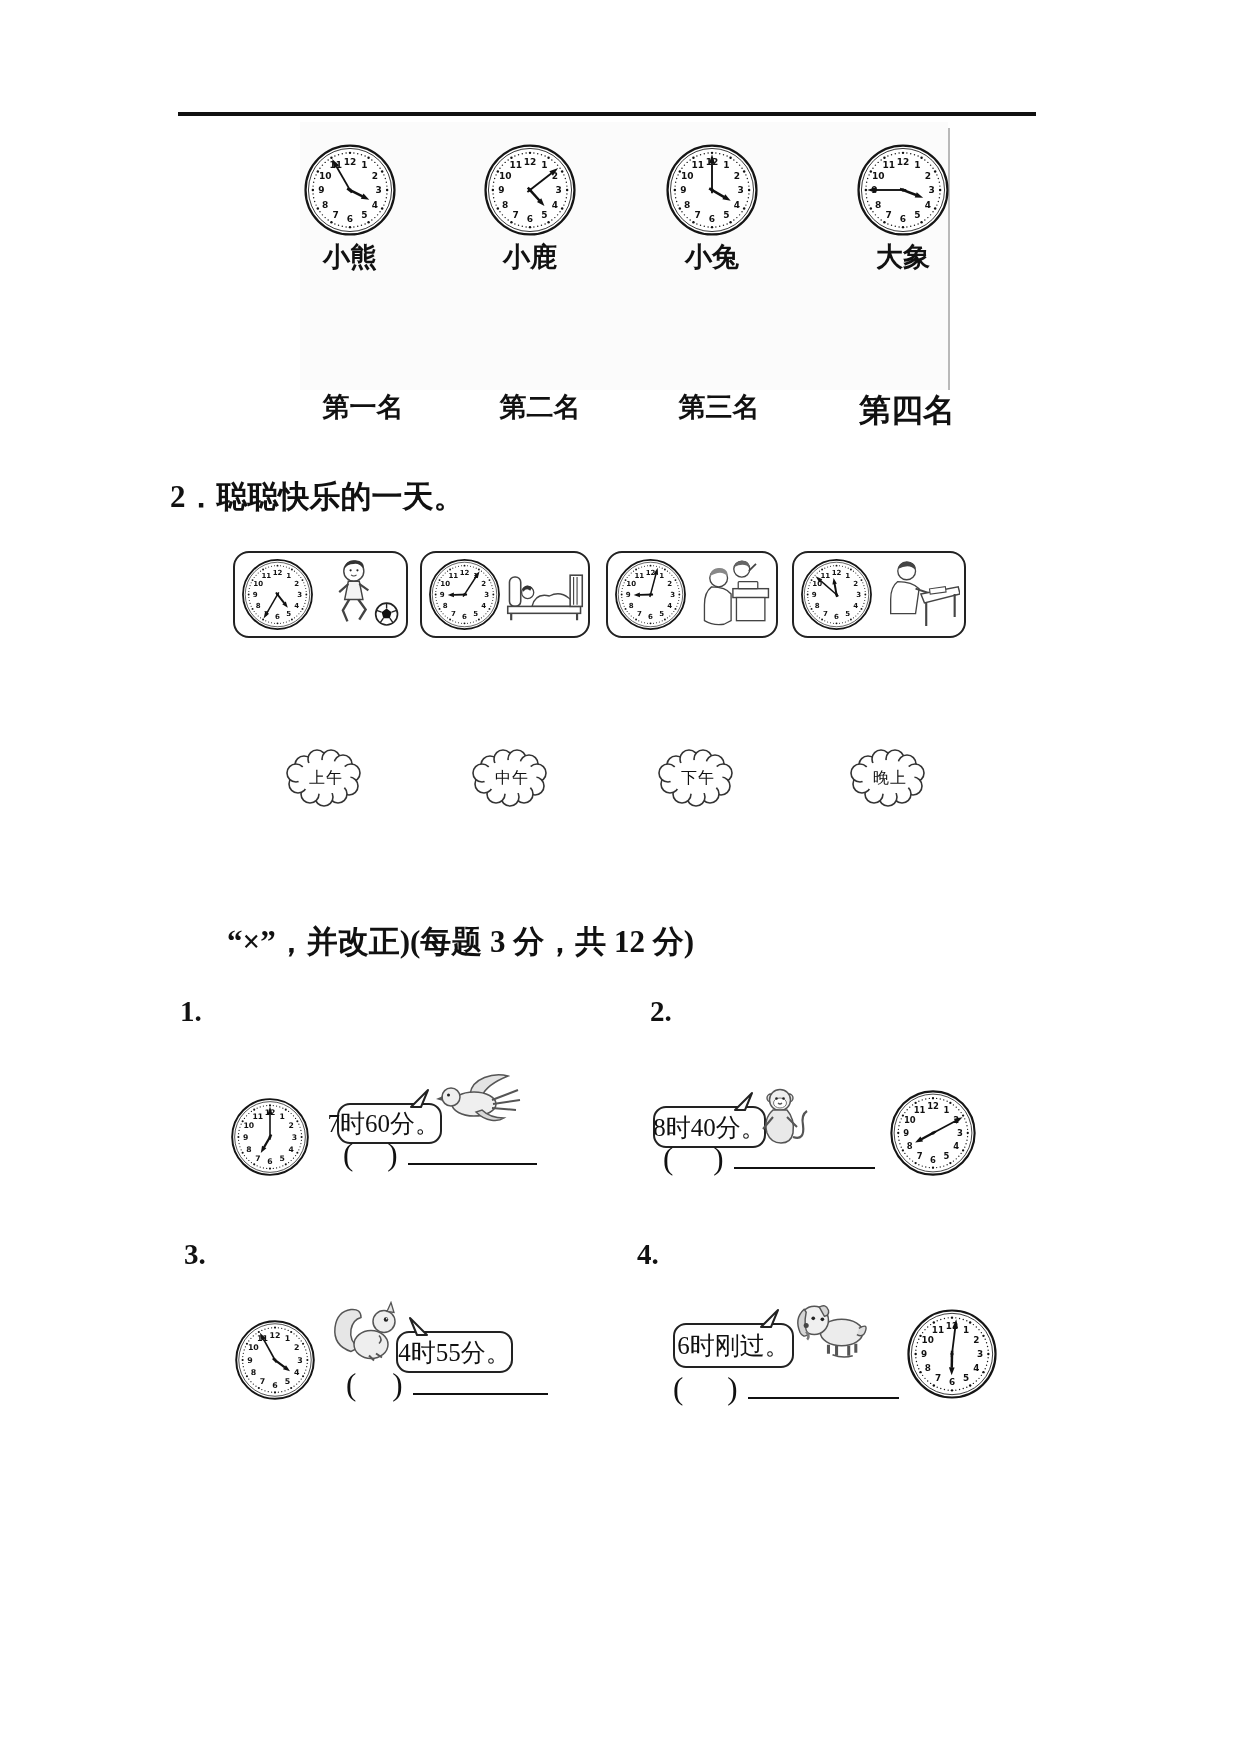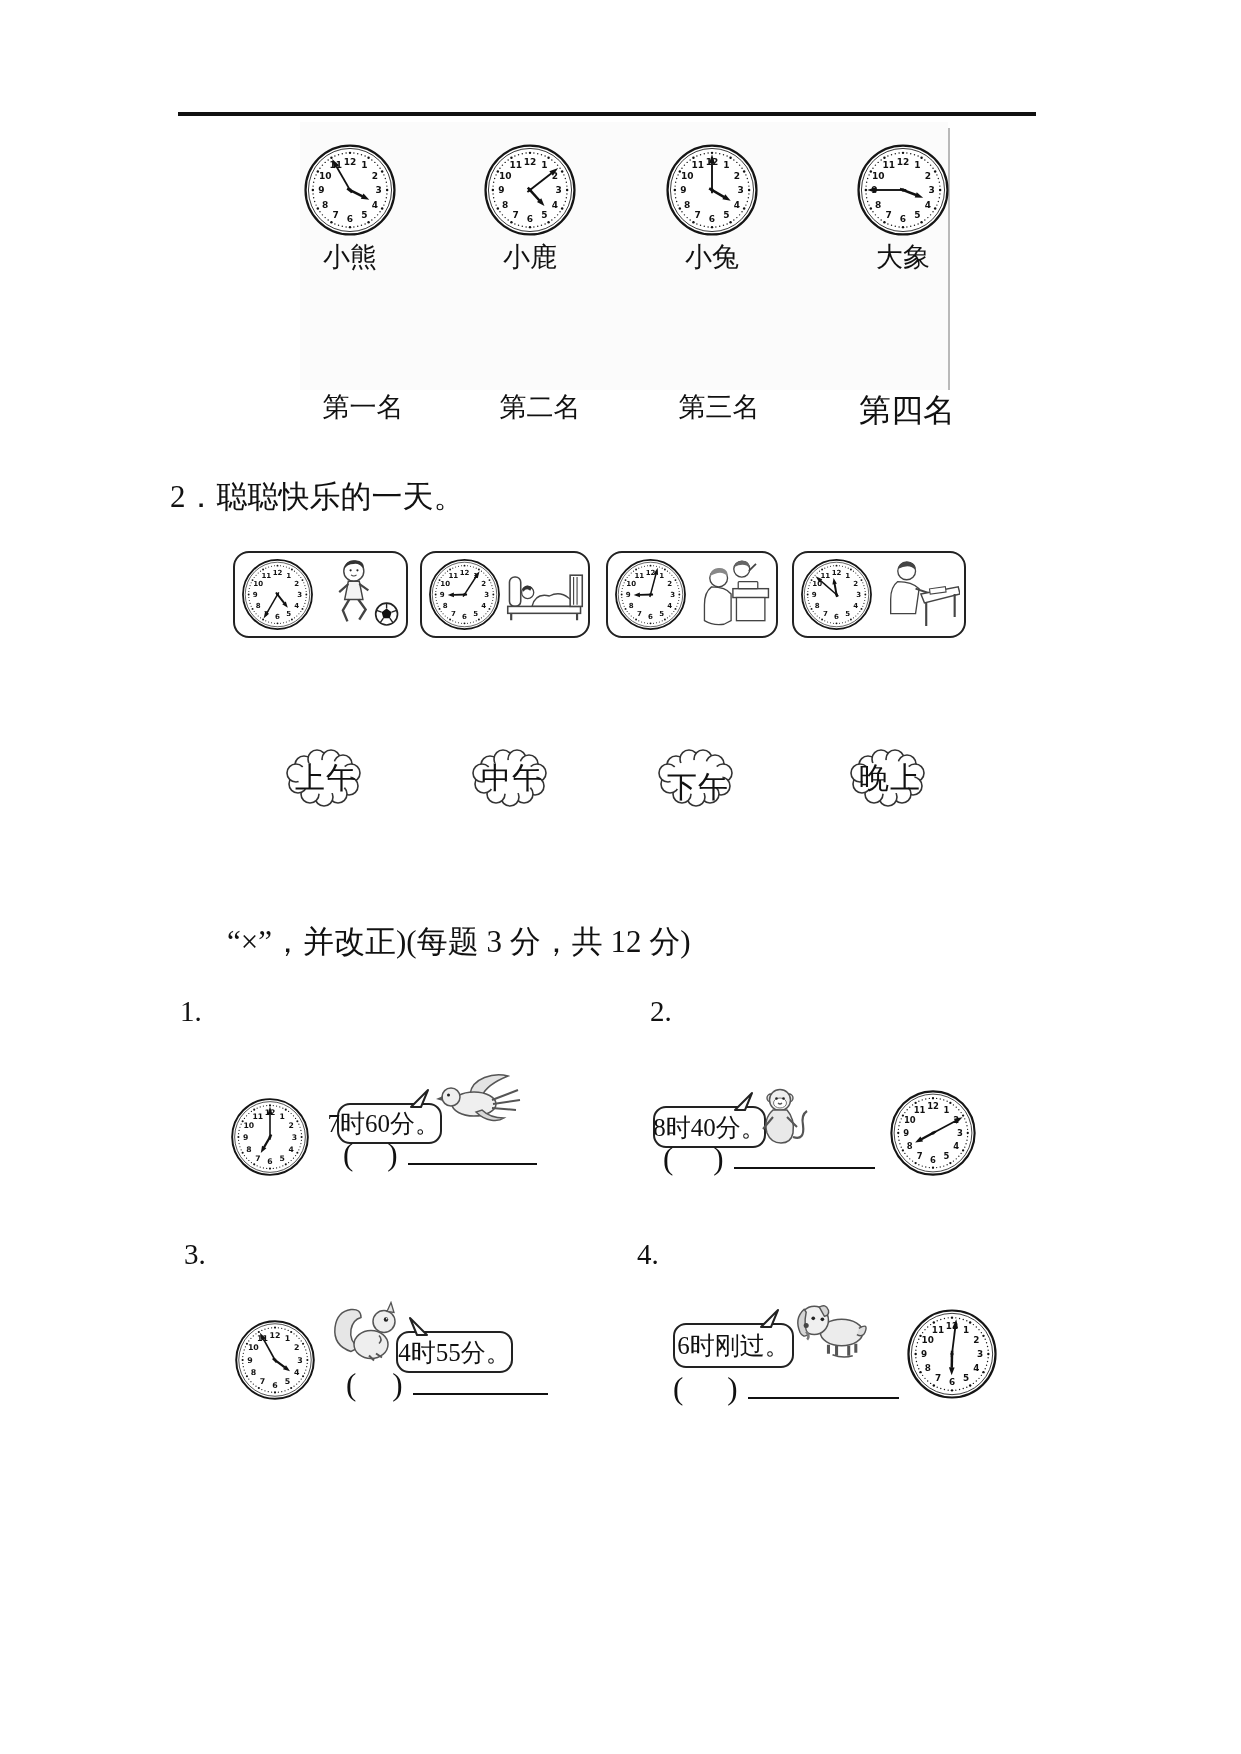--- a/index.html
+++ b/index.html
@@ -1,29 +1,29 @@
 <!DOCTYPE html>
 <html><head>
 <meta charset="utf-8">
 <style>
   html,body{margin:0;padding:0;background:#e8e8e8;}
   .page{position:relative;width:1241px;height:1754px;background:#ffffff;margin:0 auto;
         font-family:"Liberation Serif","DejaVu Serif",serif;color:#111;overflow:hidden;}
   .abs{position:absolute;}
-  .txt{white-space:nowrap;}
+  .txt{white-space:nowrap;font-weight:bold;}
   .center{text-align:center;}
   .rule{background:#111;}
   .vline{background:#b9b9b9;}
   .imgwash{background:#fbfbfb;}
   .clock svg{display:block;width:100%;height:100%;}
   .art svg{display:block;width:100%;height:100%;}
   .daybox{border:2.5px solid #222;border-radius:16px;background:#fff;}
   .cloud{display:flex;align-items:center;justify-content:center;}
   .cloud svg{position:absolute;left:0;top:0;width:100%;height:100%;}
-  .cloud span{position:relative;font-size:30px;letter-spacing:1px;}
+  .cloud span{position:relative;font-size:16px;letter-spacing:1px;}
   .bubble{display:flex;align-items:center;justify-content:center;
           border:2px solid #222;border-radius:13px;background:#fff;font-size:25px;white-space:nowrap;}
   .tail{position:absolute;}
   .answer{white-space:nowrap;font-size:31px;line-height:1;}
   .answer .gap{display:inline-block;}
   .blank{display:inline-block;height:27px;border-bottom:2px solid #111;margin-left:10px;}
   .blank.thick{border-bottom-width:2.5px;}
   .qnum{font-size:29px;}
   .heading{font-size:31px;}
 </style>
@@ -832,21 +832,21 @@
         <circle cx="64" cy="38" r="9" fill="#fff" stroke="#333" stroke-width="1.6"></circle>
         <circle cx="53" cy="46" r="9" fill="#fff" stroke="#333" stroke-width="1.6"></circle>
         <circle cx="39" cy="49" r="9" fill="#fff" stroke="#333" stroke-width="1.6"></circle>
         <circle cx="25" cy="46" r="9" fill="#fff" stroke="#333" stroke-width="1.6"></circle>
         <circle cx="13" cy="36" r="9" fill="#fff" stroke="#333" stroke-width="1.6"></circle>
         <circle cx="11" cy="25" r="9" fill="#fff" stroke="#333" stroke-width="1.6"></circle>
         <ellipse cx="39" cy="29" rx="26.5" ry="17" fill="#fff"></ellipse>
       </svg>
       <span>中午</span>
     </div>
-  <div class="abs cloud" style="left:657px;top:748px;width:82px;height:60px;align-items:flex-end;">
+  <div class="abs cloud" style="left:657px;top:748px;width:82px;height:60px;">
       <svg viewBox="0 0 82 60" xmlns="http://www.w3.org/2000/svg">
         <circle cx="19" cy="17" r="9" fill="#fff" stroke="#333" stroke-width="1.6"></circle>
         <circle cx="32" cy="11" r="9" fill="#fff" stroke="#333" stroke-width="1.6"></circle>
         <circle cx="46" cy="11" r="9" fill="#fff" stroke="#333" stroke-width="1.6"></circle>
         <circle cx="58" cy="16" r="9" fill="#fff" stroke="#333" stroke-width="1.6"></circle>
         <circle cx="66" cy="25" r="9" fill="#fff" stroke="#333" stroke-width="1.6"></circle>
         <circle cx="64" cy="38" r="9" fill="#fff" stroke="#333" stroke-width="1.6"></circle>
         <circle cx="53" cy="46" r="9" fill="#fff" stroke="#333" stroke-width="1.6"></circle>
         <circle cx="39" cy="49" r="9" fill="#fff" stroke="#333" stroke-width="1.6"></circle>
         <circle cx="25" cy="46" r="9" fill="#fff" stroke="#333" stroke-width="1.6"></circle>

